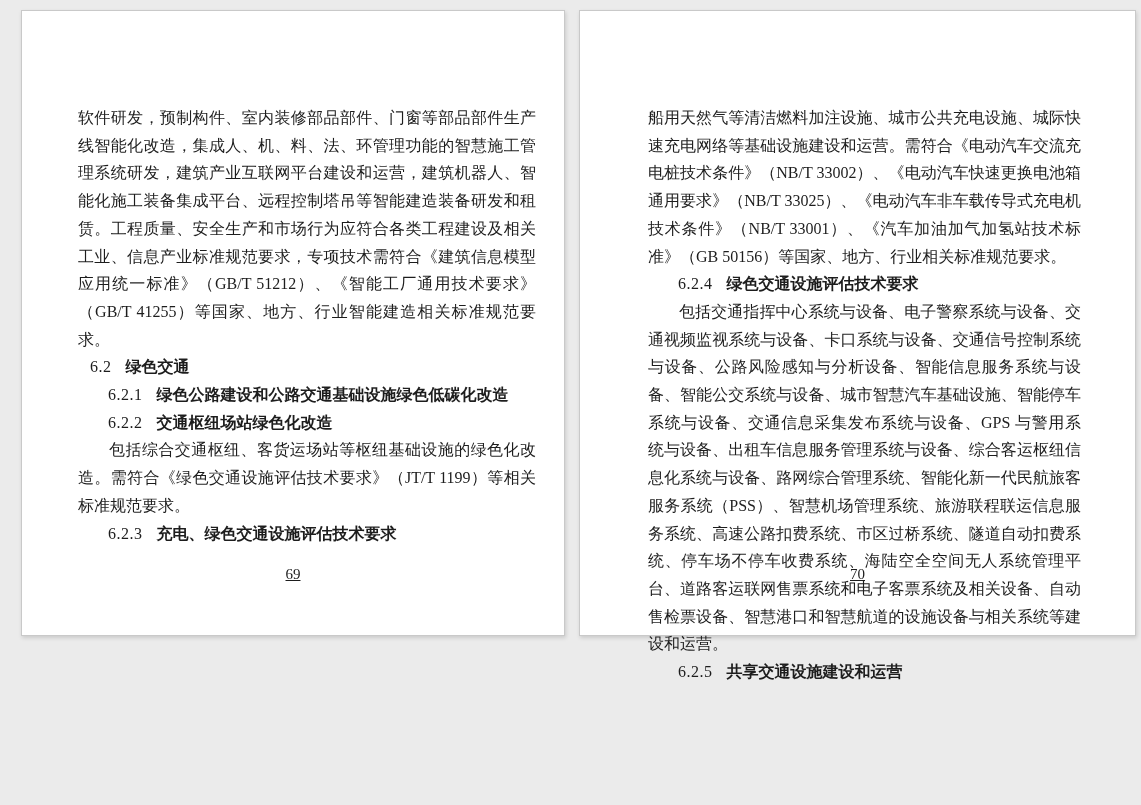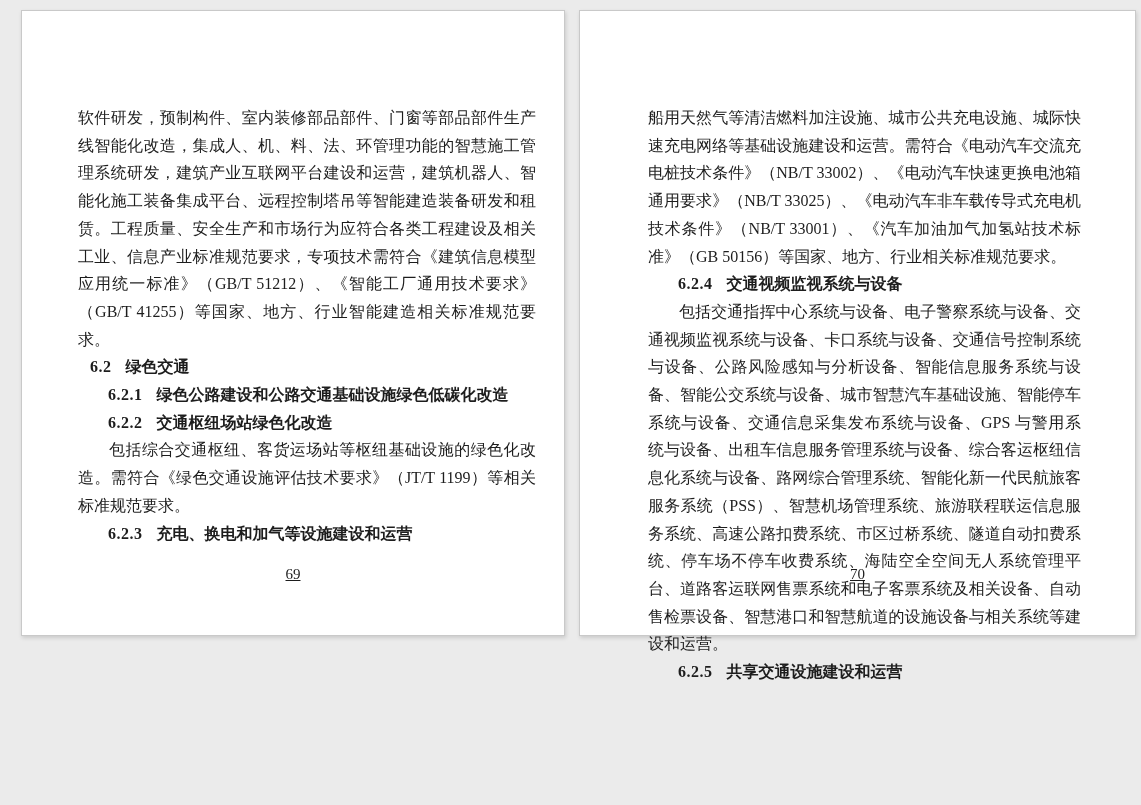--- a/index.html
+++ b/index.html
@@ -30,21 +30,21 @@
   }
   .para {
     text-align: justify;
     text-justify: inter-character;
     word-break: break-all;
     text-indent: 31px;
   }
   .para.cont { text-indent: 0; }
   .h2 { padding-left: 12px; }
   .h3 { padding-left: 30px; }
-  .hnum   { font-weight: bold; letter-spacing: 0.5px; }
+  .hnum   { font-weight: normal; letter-spacing: 0.5px; }
   .htitle { font-weight: bold; margin-left: 14px; }
   .pagenum {
     position: absolute;
     bottom: 52px; left: 0; right: 0;
     text-align: center;
     font-size: 15px;
     color: #1d1d1d;
     text-decoration: underline;
   }
 </style>
@@ -53,28 +53,28 @@
 
 <div class="viewer">
 
   <section class="page page-left">
     <div>
       <p class="para cont">软件研发，预制构件、室内装修部品部件、门窗等部品部件生产线智能化改造，集成人、机、料、法、环管理功能的智慧施工管理系统研发，建筑产业互联网平台建设和运营，建筑机器人、智能化施工装备集成平台、远程控制塔吊等智能建造装备研发和租赁。工程质量、安全生产和市场行为应符合各类工程建设及相关工业、信息产业标准规范要求，专项技术需符合《建筑信息模型应用统一标准》（GB/T 51212）、《智能工厂通用技术要求》（GB/T 41255）等国家、地方、行业智能建造相关标准规范要求。</p>
       <p class="h2"><span class="hnum">6.2</span><span class="htitle">绿色交通</span></p>
       <p class="h3"><span class="hnum">6.2.1</span><span class="htitle">绿色公路建设和公路交通基础设施绿色低碳化改造</span></p>
       <p class="h3"><span class="hnum">6.2.2</span><span class="htitle">交通枢纽场站绿色化改造</span></p>
       <p class="para">包括综合交通枢纽、客货运场站等枢纽基础设施的绿色化改造。需符合《绿色交通设施评估技术要求》（JT/T 1199）等相关标准规范要求。</p>
-      <p class="h3"><span class="hnum">6.2.3</span><span class="htitle">充电、换电和加气等设施建设和运营</span></p>
+      <p class="h3"><span class="hnum">6.2.3</span><span class="htitle">充电、绿色交通设施评估技术要求</span></p>
     </div>
     <div class="pagenum">69</div>
   </section>
 
   <section class="page page-right">
     <div>
       <p class="para cont">船用天然气等清洁燃料加注设施、城市公共充电设施、城际快速充电网络等基础设施建设和运营。需符合《电动汽车交流充电桩技术条件》（NB/T 33002）、《电动汽车快速更换电池箱通用要求》（NB/T 33025）、《电动汽车非车载传导式充电机技术条件》（NB/T 33001）、《汽车加油加气加氢站技术标准》（GB 50156）等国家、地方、行业相关标准规范要求。</p>
-      <p class="h3"><span class="hnum">6.2.4</span><span class="htitle">交通视频监视系统与设备</span></p>
+      <p class="h3"><span class="hnum">6.2.4</span><span class="htitle">绿色交通设施评估技术要求</span></p>
       <p class="para">包括交通指挥中心系统与设备、电子警察系统与设备、交通视频监视系统与设备、卡口系统与设备、交通信号控制系统与设备、公路风险感知与分析设备、智能信息服务系统与设备、智能公交系统与设备、城市智慧汽车基础设施、智能停车系统与设备、交通信息采集发布系统与设备、GPS 与警用系统与设备、出租车信息服务管理系统与设备、综合客运枢纽信息化系统与设备、路网综合管理系统、智能化新一代民航旅客服务系统（PSS）、智慧机场管理系统、旅游联程联运信息服务系统、高速公路扣费系统、市区过桥系统、隧道自动扣费系统、停车场不停车收费系统、海陆空全空间无人系统管理平台、道路客运联网售票系统和电子客票系统及相关设备、自动售检票设备、智慧港口和智慧航道的设施设备与相关系统等建设和运营。</p>
       <p class="h3"><span class="hnum">6.2.5</span><span class="htitle">共享交通设施建设和运营</span></p>
     </div>
     <div class="pagenum">70</div>
   </section>
 
 </div>
 
 </body></html>

